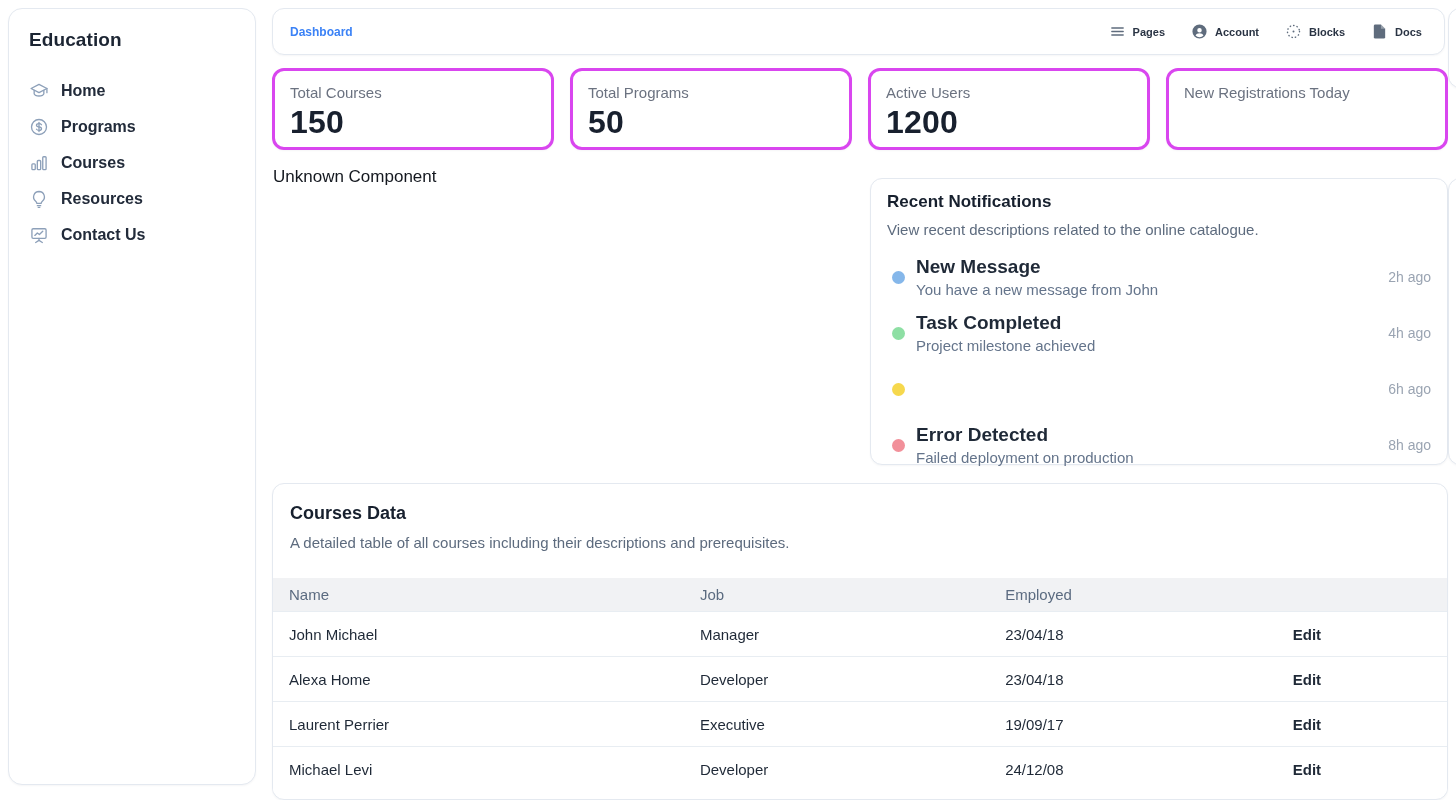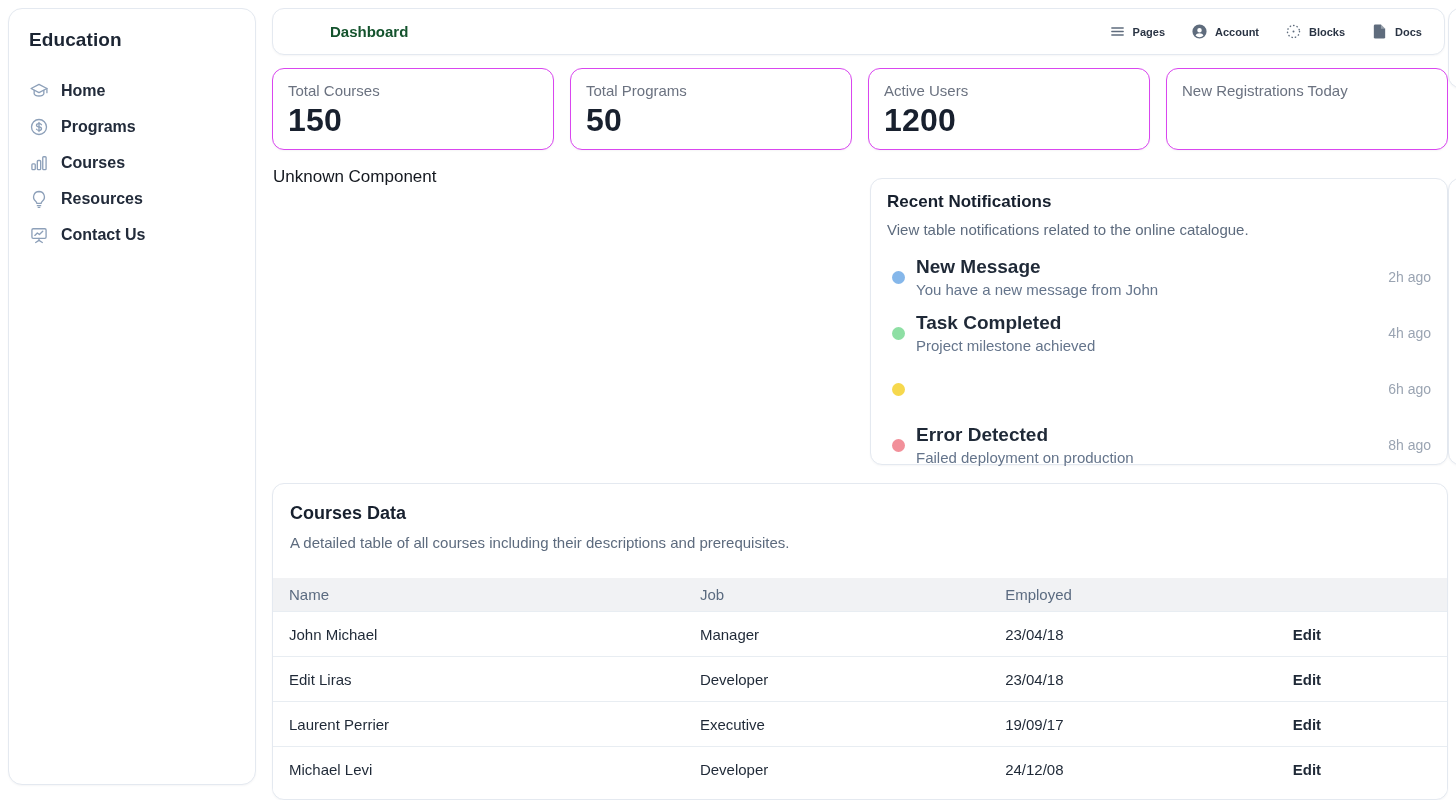--- a/index.html
+++ b/index.html
@@ -14,31 +14,31 @@
   .sidebar-title { font-size:19px; font-weight:700; color:#1c2533; letter-spacing:.1px; }
   .sidebar-menu { margin-top:22px;font-weight:bold; }
   .side-item { display:flex; align-items:center; gap:12px; height:36px; cursor:pointer;
                font-size:16px; color:#222b3a; }
   .side-item .icn { width:20px; height:20px; color:#8da0b9; flex:0 0 auto; display:flex; align-items:center; justify-content:center; }
   .icn svg { width:20px; height:20px; display:block; }
 
   
   .topbar { left:272px; top:8px; width:1173px; height:47px; display:flex; align-items:center;
             padding:0 22px 0 17px; }
-  .topbar-title { font-size:15px; font-weight:700; color:#14532d;margin-left:40px; }
+  .topbar-title { font-size:12px; font-weight:700; color:#3b82f6; }
   .topbar-nav { margin-left:auto; display:flex; align-items:center; gap:26px; }
   .nav-item { display:flex; align-items:center; gap:7px; cursor:pointer;
               font-size:11px; font-weight:600; color:#2a3444; }
   .nav-item .icn { color:#5f6c7d; }
   .nav-item .icn svg { width:17px; height:17px; }
 
   
   .stats-row { position:absolute; left:272px; top:68px; width:1176px; height:82px;
                display:flex; gap:16px; }
-  .stat-card { position:relative; flex:1 1 0; background:#fff; border:1px solid #d946ef;
+  .stat-card { position:relative; flex:1 1 0; background:#fff; border:3px solid #d946ef;
                border-radius:12px; box-shadow:0 1px 2px rgba(16,24,40,.04); padding:13px 15px; }
   .stat-label { font-size:15px; color:#6b7280; }
   .stat-value { font-size:32px; font-weight:700; color:#18202e; margin-top:3px; letter-spacing:.2px; }
 
   
   .unknown { position:absolute; left:273px; top:167px; font-size:17px; color:#14181f; }
 
   
   .notif-card { left:870px; top:178px; width:578px; height:287px; padding:13px 16px; }
   .notif-title { font-size:17px; font-weight:700; color:#17202e; }
@@ -197,21 +197,21 @@
   </div>
   <div class="stat-card">
     <div class="stat-label">New Registrations Today</div>
   </div>
 </section>
 
 <div class="unknown">Unknown Component</div>
 
 <section class="card notif-card">
   <div class="notif-title">Recent Notifications</div>
-  <div class="notif-sub">View table notifications related to the online catalogue.</div>
+  <div class="notif-sub">View recent descriptions related to the online catalogue.</div>
 
   <div class="notif-list">
 
     <div class="notif-item">
       <span class="dot" style="background: rgb(133, 183, 234);"></span>
       <span class="notif-texts">
         <span class="notif-item-title">New Message</span>
         <span class="notif-item-desc">You have a new message from John</span>
       </span>
       <span class="notif-time">2h ago</span>
@@ -265,21 +265,21 @@
       </tr>
     </thead>
     <tbody>
       <tr>
         <td>John Michael</td>
         <td>Manager</td>
         <td>23/04/18</td>
         <td><span class="edit-link">Edit</span></td>
       </tr>
       <tr>
-        <td>Edit Liras</td>
+        <td>Alexa Home</td>
         <td>Developer</td>
         <td>23/04/18</td>
         <td><span class="edit-link">Edit</span></td>
       </tr>
       <tr>
         <td>Laurent Perrier</td>
         <td>Executive</td>
         <td>19/09/17</td>
         <td><span class="edit-link">Edit</span></td>
       </tr>

